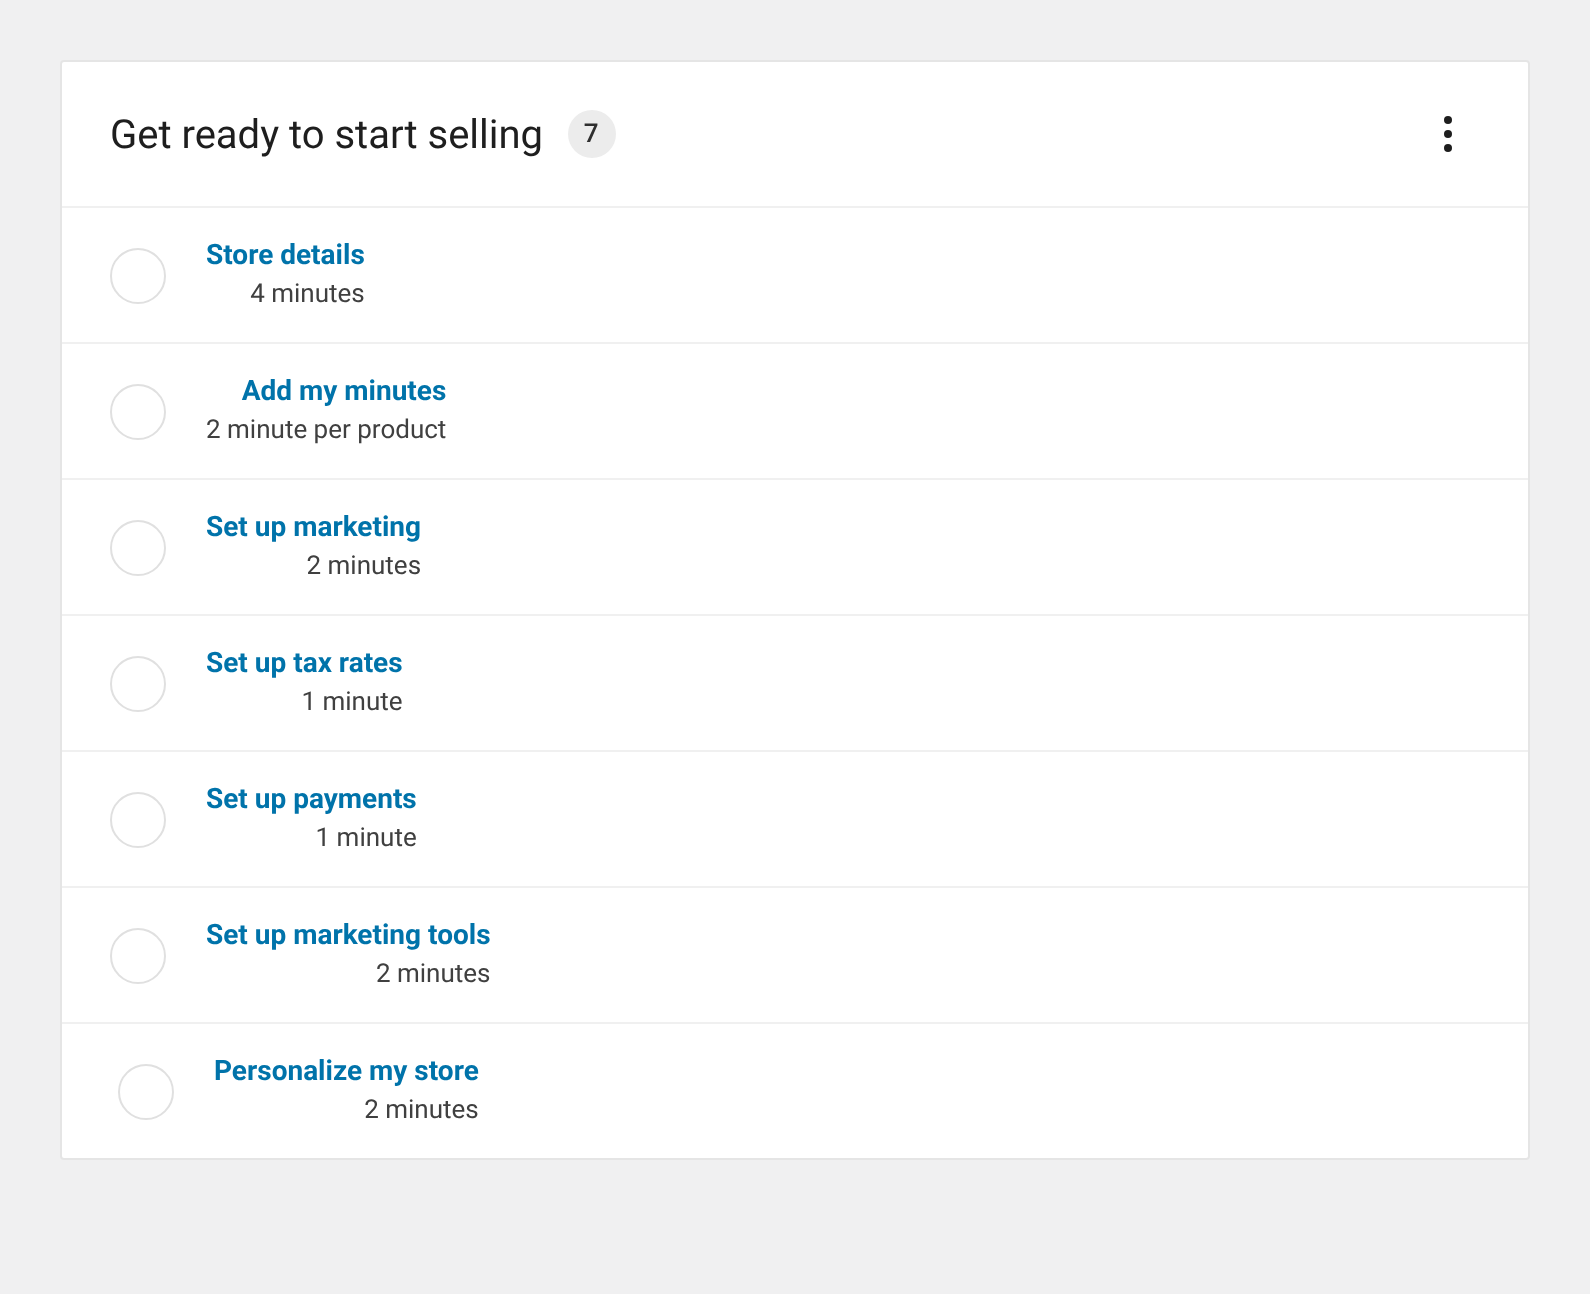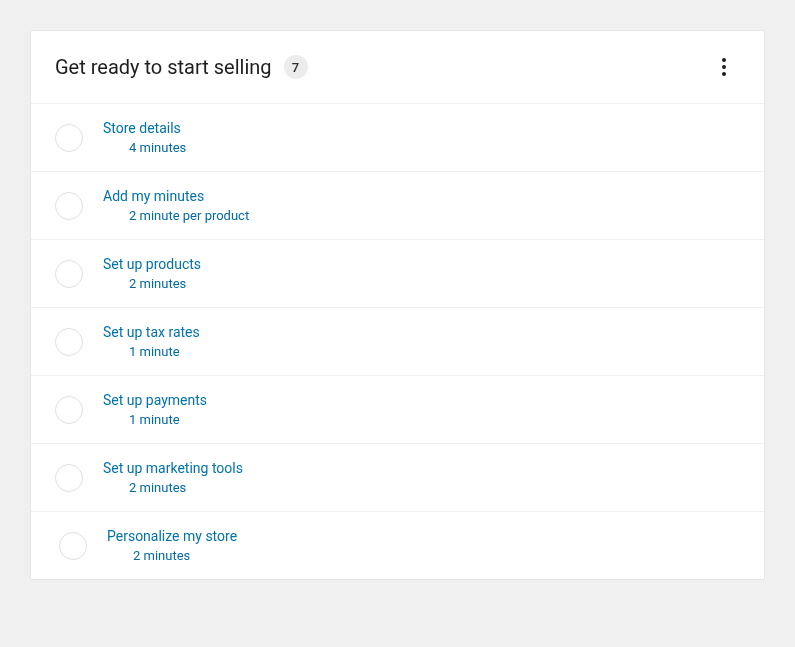--- a/index.html
+++ b/index.html
@@ -11,20 +11,21 @@
       background-color: #f0f0f1;
       font-family: -apple-system, BlinkMacSystemFont, "Segoe UI", Roboto, sans-serif;
       padding: 30px;
       width: 795px;
       height: 647px;
     }
     .panel {
       background: #ffffff;
       border: 1px solid #e5e5e5;
       border-radius: 2px;
+      text-align: right;
     }
     .panel-header {
       display: flex;
       align-items: center;
       padding: 20px 24px;
       border-bottom: 1px solid #f0f0f0;
     }
     .panel-title {
       font-size: 20px;
       font-weight: 400;
@@ -81,28 +82,27 @@
       background: #fff;
       flex-shrink: 0;
       margin-right: 20px;
     }
     .task-content {
       display: flex;
       flex-direction: column;
     }
     .task-title {
       font-size: 14px;
-      font-weight: 400;
+      font-weight: 700;
       color: #0073aa;
       margin-bottom: 4px;
     }
     .task-time {
       font-size: 13px;
-      color: #0369a1;
-      margin-left: 26px;
+      color: #404040;
     }
   </style>
 </head>
 <body>
 
 <div class="panel">
   <div class="panel-header">
     <span class="panel-title">Get ready to start selling</span>
     <span class="badge">7</span>
     <button class="kebab">
@@ -124,21 +124,21 @@
     <li class="task-item">
       <span class="task-circle"></span>
       <div class="task-content">
         <span class="task-title">Add my minutes</span>
         <span class="task-time">2 minute per product</span>
       </div>
     </li>
     <li class="task-item">
       <span class="task-circle"></span>
       <div class="task-content">
-        <span class="task-title">Set up products</span>
+        <span class="task-title">Set up marketing</span>
         <span class="task-time">2 minutes</span>
       </div>
     </li>
     <li class="task-item">
       <span class="task-circle"></span>
       <div class="task-content">
         <span class="task-title">Set up tax rates</span>
         <span class="task-time">1 minute</span>
       </div>
     </li>

